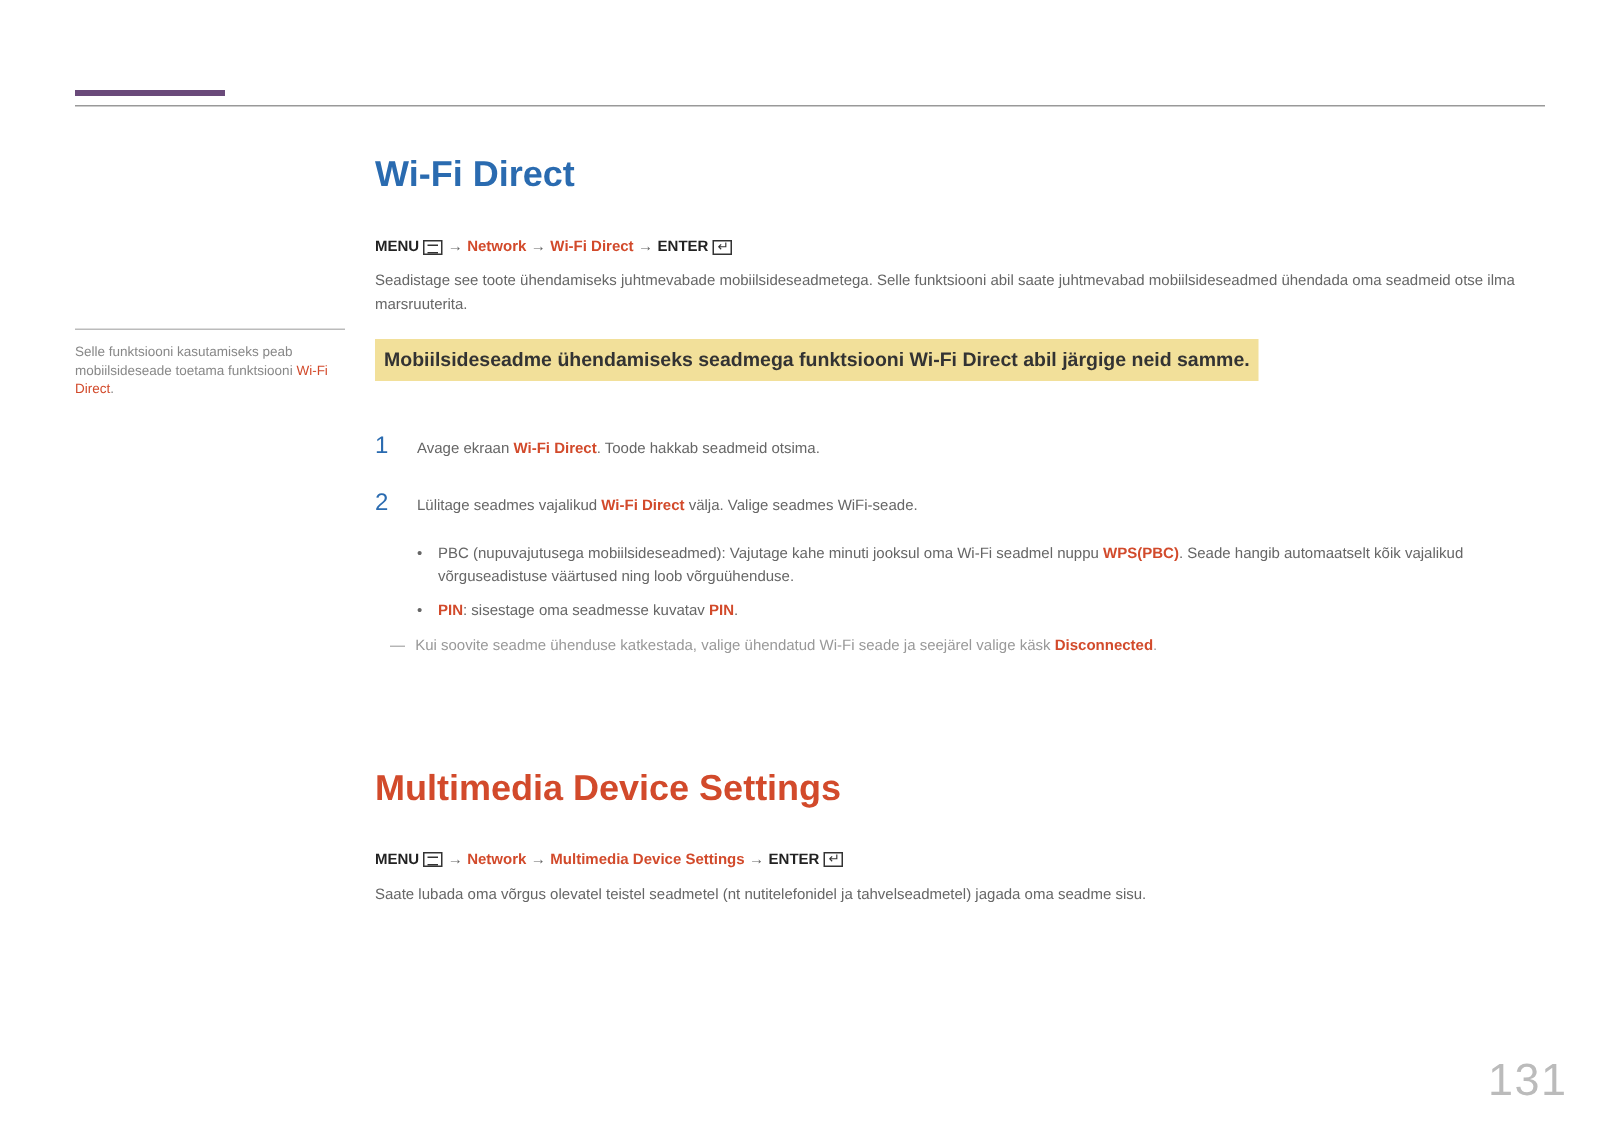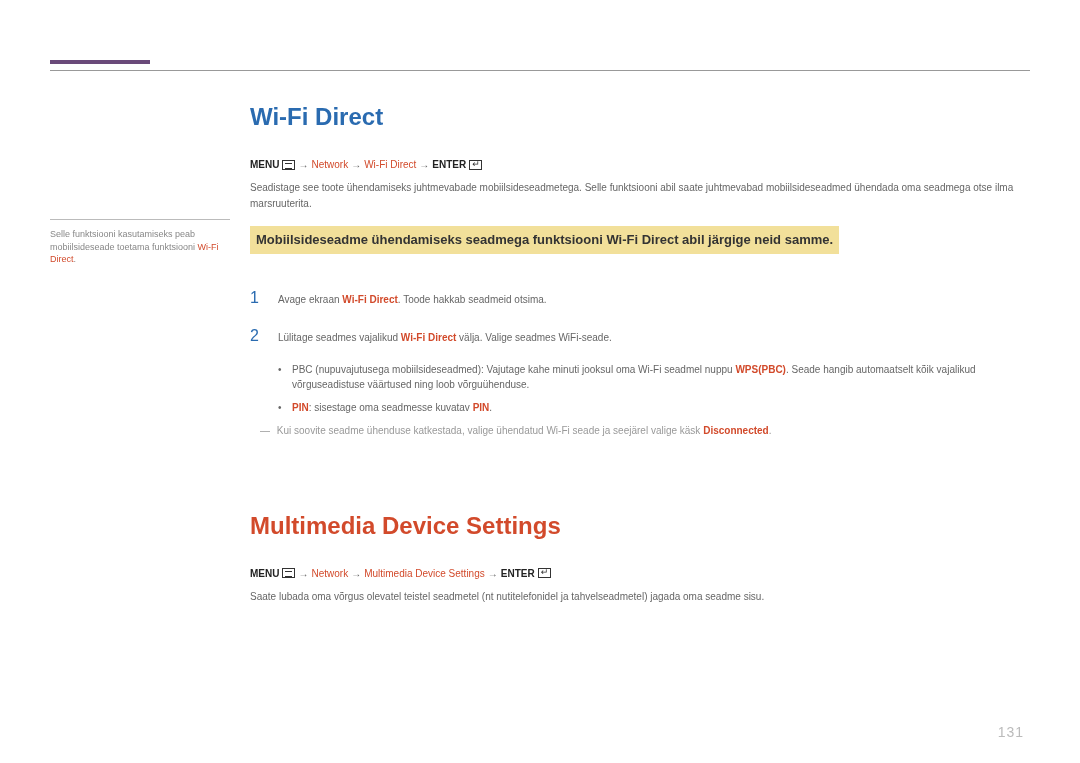--- a/index.html
+++ b/index.html
@@ -63,21 +63,21 @@
   .path {
     font-size: 10px;
     color: #444;
     margin-bottom: 8px;
     display: flex;
     align-items: center;
     gap: 3px;
     flex-wrap: wrap;
   }
   .path .bold { font-weight: 700; color: #222; }
-  .path .red { color: #d24a2b; font-weight: 400; }
+  .path .red { color: #d24a2b; font-weight: 700; }
   .path .arrow { color: #666; }
   .icon-box {
     display: inline-block;
     width: 13px;
     height: 10px;
     border: 1px solid #333;
     position: relative;
     vertical-align: middle;
   }
   .icon-box.menu::before {
@@ -142,22 +142,22 @@
     margin-top: 4px;
   }
   .note::before {
     content: "―";
     margin-right: 4px;
     color: #999;
   }
   .page-num {
     position: absolute;
     bottom: 20px;
-    right: 56px;
-    font-size: 14px;
+    right: 35px;
+    font-size: 30px;
     color: #bbb;
     font-weight: 300;
     letter-spacing: 1px;
   }
 </style>
 </head>
 <body>
 
 <div class="page">
   <div class="top-bar"></div>
@@ -178,21 +178,21 @@
         <span class="icon-box menu"></span>
         <span class="arrow">→</span>
         <span class="red">Network</span>
         <span class="arrow">→</span>
         <span class="red">Wi-Fi Direct</span>
         <span class="arrow">→</span>
         <span class="bold">ENTER</span>
         <span class="icon-box enter"></span>
       </div>
 
-      <p class="body-text">Seadistage see toote ühendamiseks juhtmevabade mobiilsideseadmetega. Selle funktsiooni abil saate juhtmevabad mobiilsideseadmed ühendada oma seadmega otse ilma marsruuterita.</p>
+      <p class="body-text">Seadistage see toote ühendamiseks juhtmevabade mobiilsideseadmetega. Selle funktsiooni abil saate juhtmevabad mobiilsideseadmed ühendada oma seadmeid otse ilma marsruuterita.</p>
 
       <div class="highlight">Mobiilsideseadme ühendamiseks seadmega funktsiooni Wi-Fi Direct abil järgige neid samme.</div>
 
       <div class="step">
         <div class="num">1</div>
         <div class="txt">
           <span>Avage ekraan </span><span class="red-inline">Wi-Fi Direct</span><span>. Toode hakkab seadmeid otsima.</span>
         </div>
       </div>
 

